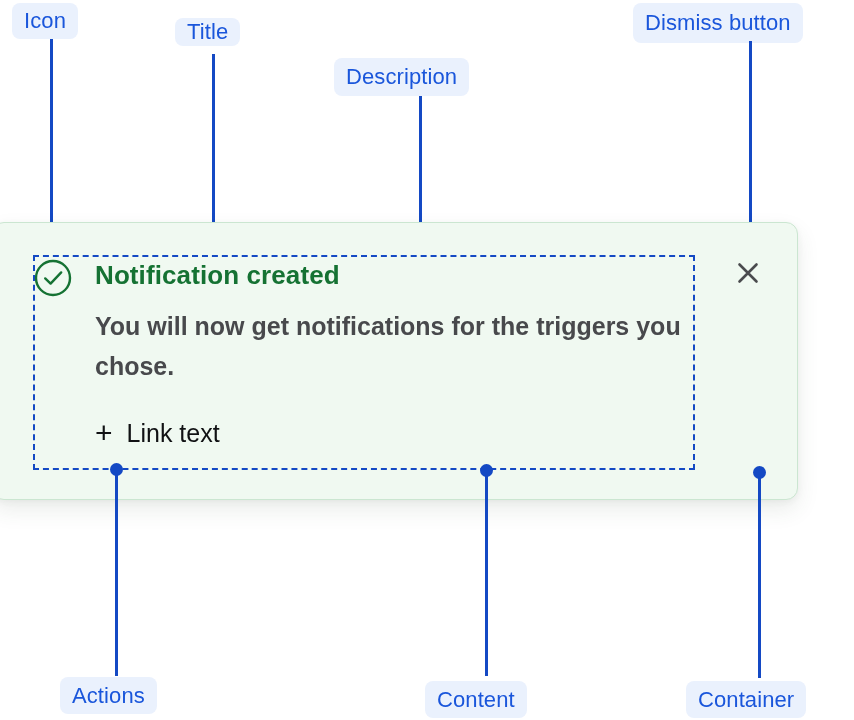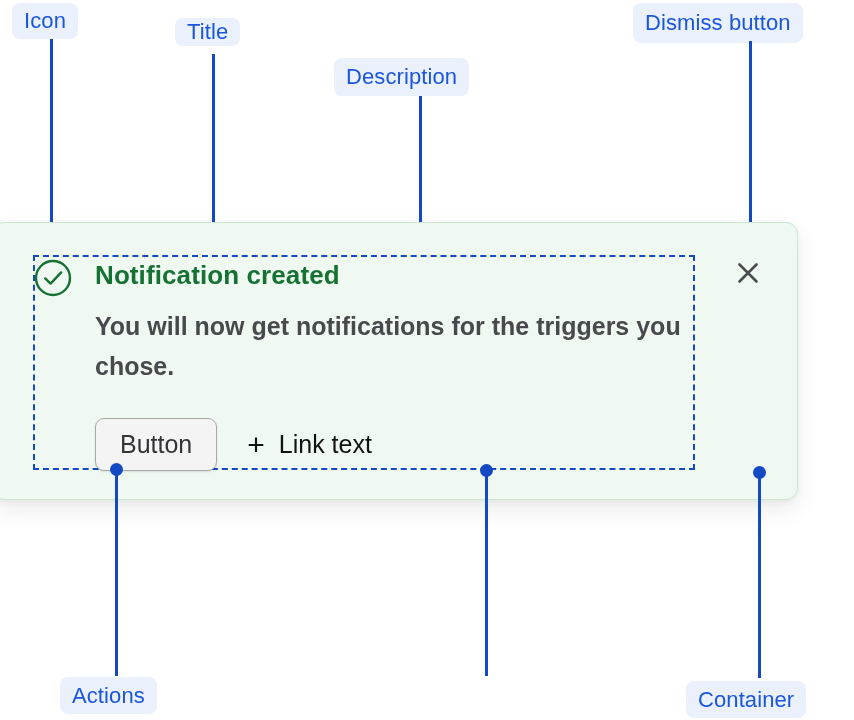--- a/index.html
+++ b/index.html
@@ -200,21 +200,20 @@
       <circle cx="20" cy="20" r="17" fill="none" stroke="#157233" stroke-width="2.4"></circle>
       <path d="M12.2 20.4 L17.6 25.6 L28.2 14.4" fill="none" stroke="#157233" stroke-width="2.4" stroke-linecap="round" stroke-linejoin="round"></path>
     </svg>
   </div>
 
   <div id="title-text">Notification created</div>
 
   <div id="description-text">You will now get notifications for the triggers you chose.</div>
 
   <div id="actions">
-    <button id="action-button" type="button">Button</button>
     <div id="action-link">
       <span class="plus-icon">+</span>
       <span>Link text</span>
     </div>
   </div>
 
   <button id="dismiss-button" type="button">
     <span>
       <svg width="28" height="28" viewBox="0 0 28 28" aria-hidden="true">
         <path d="M5.5 5.5 L22.5 22.5 M22.5 5.5 L5.5 22.5" stroke="#4a4b4e" stroke-width="2.6" stroke-linecap="round"></path>
@@ -226,16 +225,17 @@
   <div class="dot" style="left:110px; top:463px;"></div>
 
   <div class="leader" style="left:485px; top:472px; height:204px;"></div>
   <div class="dot" style="left:480px; top:464px;"></div>
 
   <div class="leader" style="left:758px; top:474px; height:204px;"></div>
   <div class="dot" style="left:753px; top:466px;"></div>
 
   <div class="chip" style="left:60px;  top:677px; height:37px;">Actions</div>
 
+  <div class="chip" style="left:425px; top:681px; height:37px;">Content</div>
 
   <div class="chip" style="left:686px; top:681px; height:37px;">Container</div>
 
 </div>
 
 </body></html>

